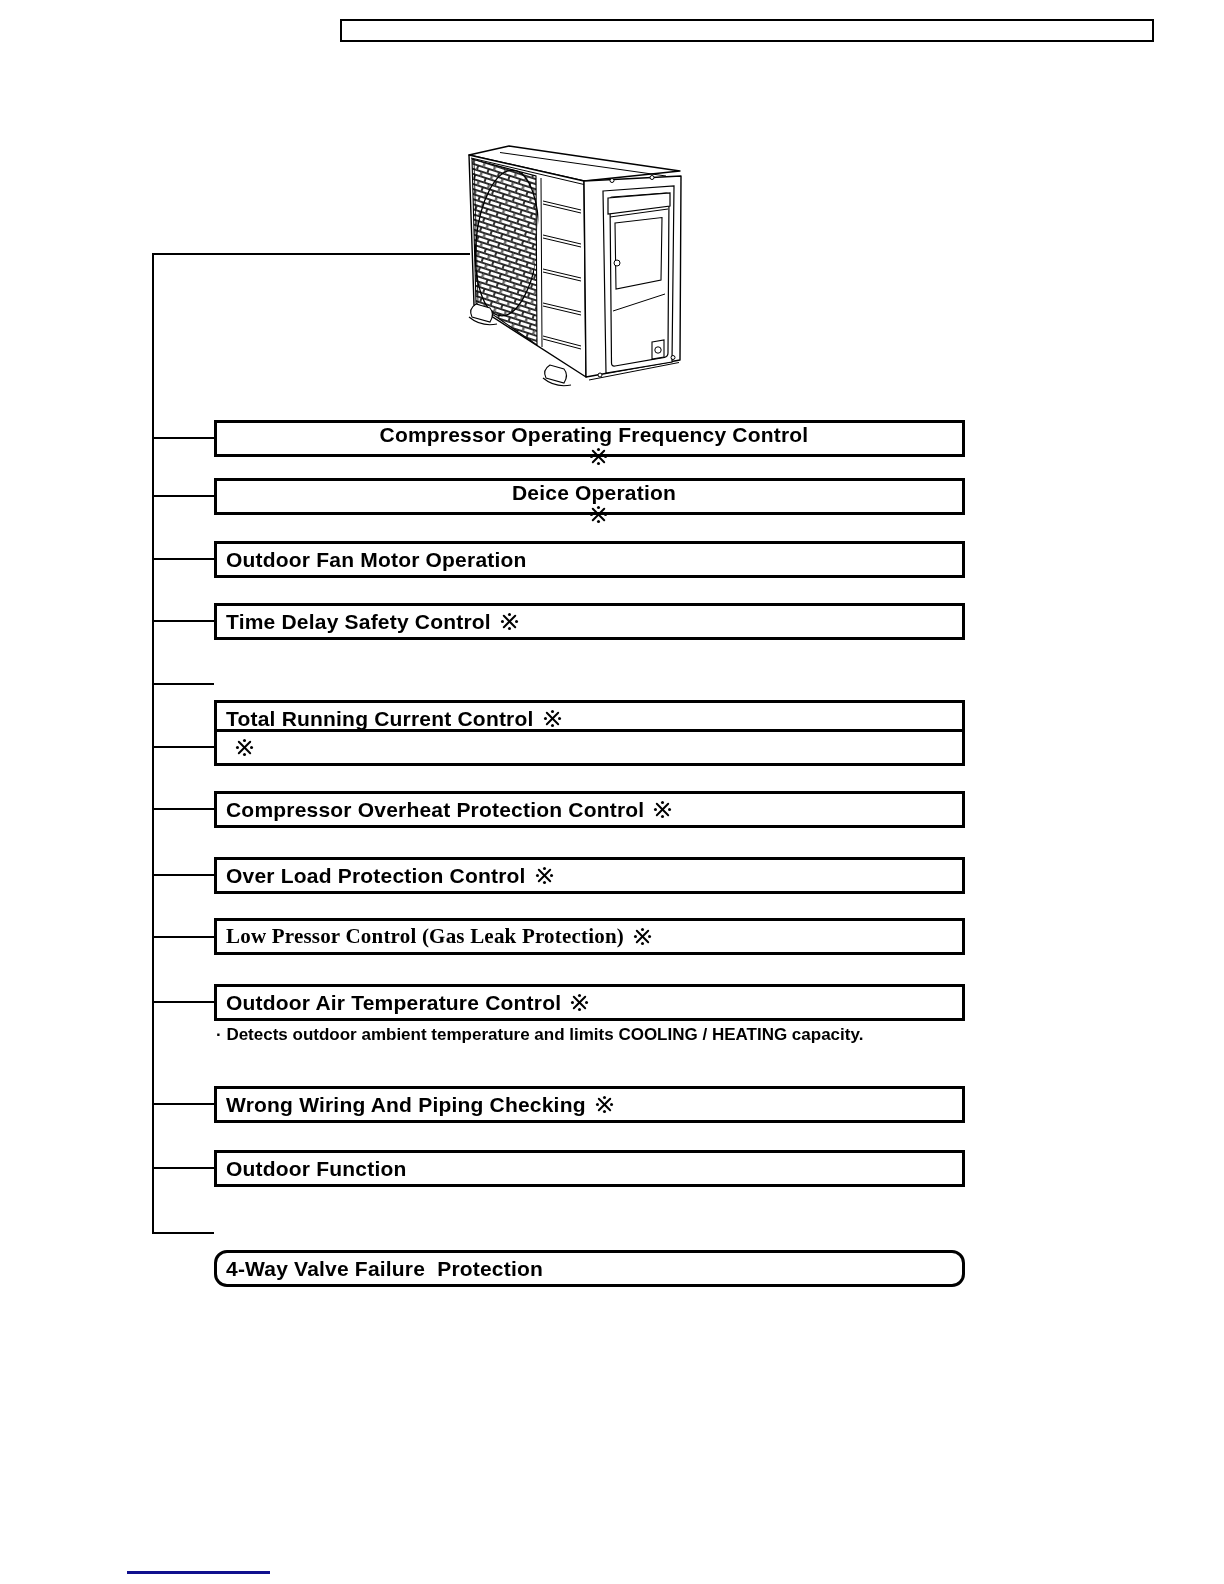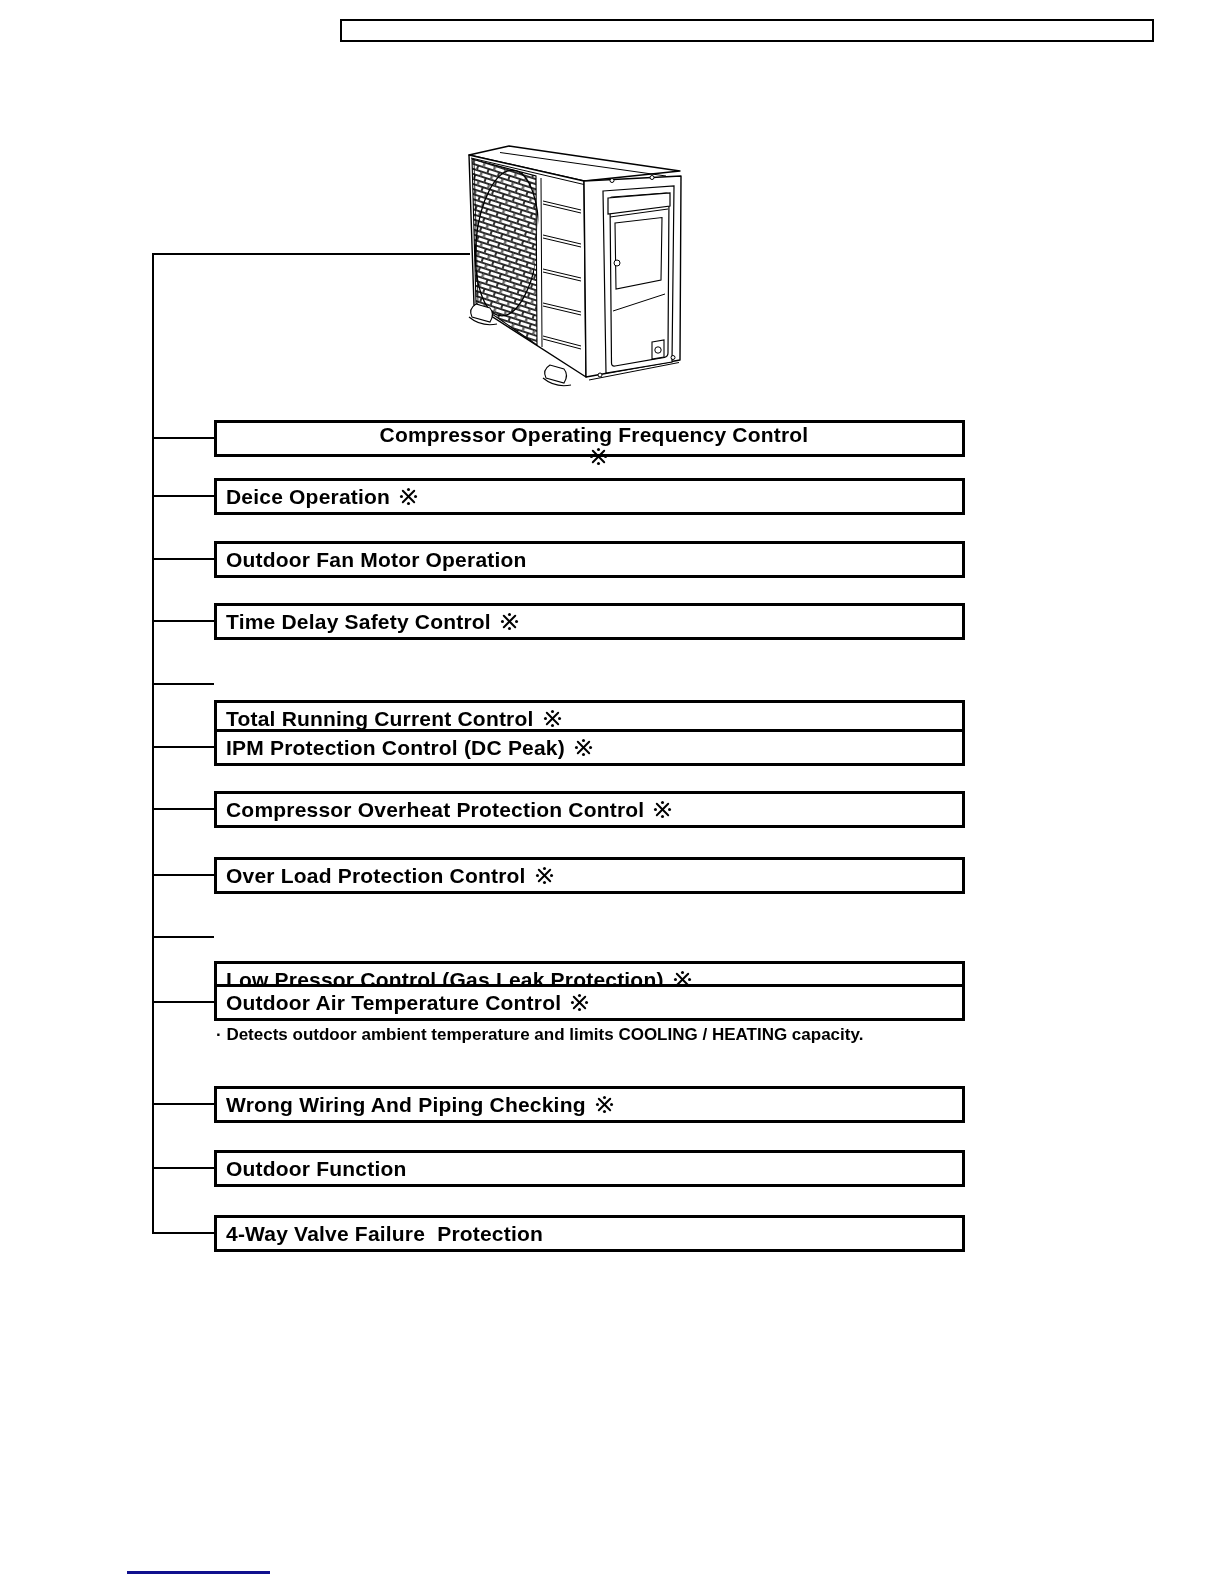--- a/index.html
+++ b/index.html
@@ -136,21 +136,21 @@
     </g>
     <g fill="#000" stroke="none">
       <circle cx="10" cy="2.6" r="1.6"></circle>
       <circle cx="10" cy="17.4" r="1.6"></circle>
       <circle cx="2.6" cy="10" r="1.6"></circle>
       <circle cx="17.4" cy="10" r="1.6"></circle>
     </g>
   </svg>
       </div>
       <div class="conn" style="top: 495px;"></div>
-      <div class="cbox" style="top: 478px;">
+      <div class="cbox" style="top: 478px; flex-direction: column;">
         <span class="label">Deice Operation</span>
         <svg class="mark" width="19" height="19" viewBox="0 0 20 20" aria-hidden="true">
     <g stroke="#000" stroke-width="2.1" stroke-linecap="round" fill="none">
       <line x1="4" y1="4" x2="16" y2="16"></line>
       <line x1="16" y1="4" x2="4" y2="16"></line>
     </g>
     <g fill="#000" stroke="none">
       <circle cx="10" cy="2.6" r="1.6"></circle>
       <circle cx="10" cy="17.4" r="1.6"></circle>
       <circle cx="2.6" cy="10" r="1.6"></circle>
@@ -189,21 +189,20 @@
     <g fill="#000" stroke="none">
       <circle cx="10" cy="2.6" r="1.6"></circle>
       <circle cx="10" cy="17.4" r="1.6"></circle>
       <circle cx="2.6" cy="10" r="1.6"></circle>
       <circle cx="17.4" cy="10" r="1.6"></circle>
     </g>
   </svg>
       </div>
       <div class="conn" style="top: 746px;"></div>
       <div class="cbox" style="top: 729px;">
-        <span class="label">IPM Protection Control (DC Peak)</span>
         <svg class="mark" width="19" height="19" viewBox="0 0 20 20" aria-hidden="true">
     <g stroke="#000" stroke-width="2.1" stroke-linecap="round" fill="none">
       <line x1="4" y1="4" x2="16" y2="16"></line>
       <line x1="16" y1="4" x2="4" y2="16"></line>
     </g>
     <g fill="#000" stroke="none">
       <circle cx="10" cy="2.6" r="1.6"></circle>
       <circle cx="10" cy="17.4" r="1.6"></circle>
       <circle cx="2.6" cy="10" r="1.6"></circle>
       <circle cx="17.4" cy="10" r="1.6"></circle>
@@ -236,21 +235,21 @@
     </g>
     <g fill="#000" stroke="none">
       <circle cx="10" cy="2.6" r="1.6"></circle>
       <circle cx="10" cy="17.4" r="1.6"></circle>
       <circle cx="2.6" cy="10" r="1.6"></circle>
       <circle cx="17.4" cy="10" r="1.6"></circle>
     </g>
   </svg>
       </div>
       <div class="conn" style="top: 936px;"></div>
-      <div class="cbox" style="top: 961px;">
+      <div class="cbox" style="top: 918px; font-family: Liberation Serif, serif;">
         <span class="label">Low Pressor Control (Gas Leak Protection)</span>
         <svg class="mark" width="19" height="19" viewBox="0 0 20 20" aria-hidden="true">
     <g stroke="#000" stroke-width="2.1" stroke-linecap="round" fill="none">
       <line x1="4" y1="4" x2="16" y2="16"></line>
       <line x1="16" y1="4" x2="4" y2="16"></line>
     </g>
     <g fill="#000" stroke="none">
       <circle cx="10" cy="2.6" r="1.6"></circle>
       <circle cx="10" cy="17.4" r="1.6"></circle>
       <circle cx="2.6" cy="10" r="1.6"></circle>
@@ -289,20 +288,20 @@
       <circle cx="2.6" cy="10" r="1.6"></circle>
       <circle cx="17.4" cy="10" r="1.6"></circle>
     </g>
   </svg>
       </div>
       <div class="conn" style="top: 1167px;"></div>
       <div class="cbox" style="top: 1150px;">
         <span class="label">Outdoor Function</span>
       </div>
       <div class="conn" style="top: 1232px;"></div>
-      <div class="cbox" style="top: 1215px;">
+      <div class="cbox" style="top: 1250px; border-radius: 13px;">
         <span class="label">4-Way Valve Failure  Protection</span>
       </div>
     </div>
 
   <div class="footer-link" style="background: rgb(16, 16, 142);"></div>
 
 </div>
 
 </body></html>

